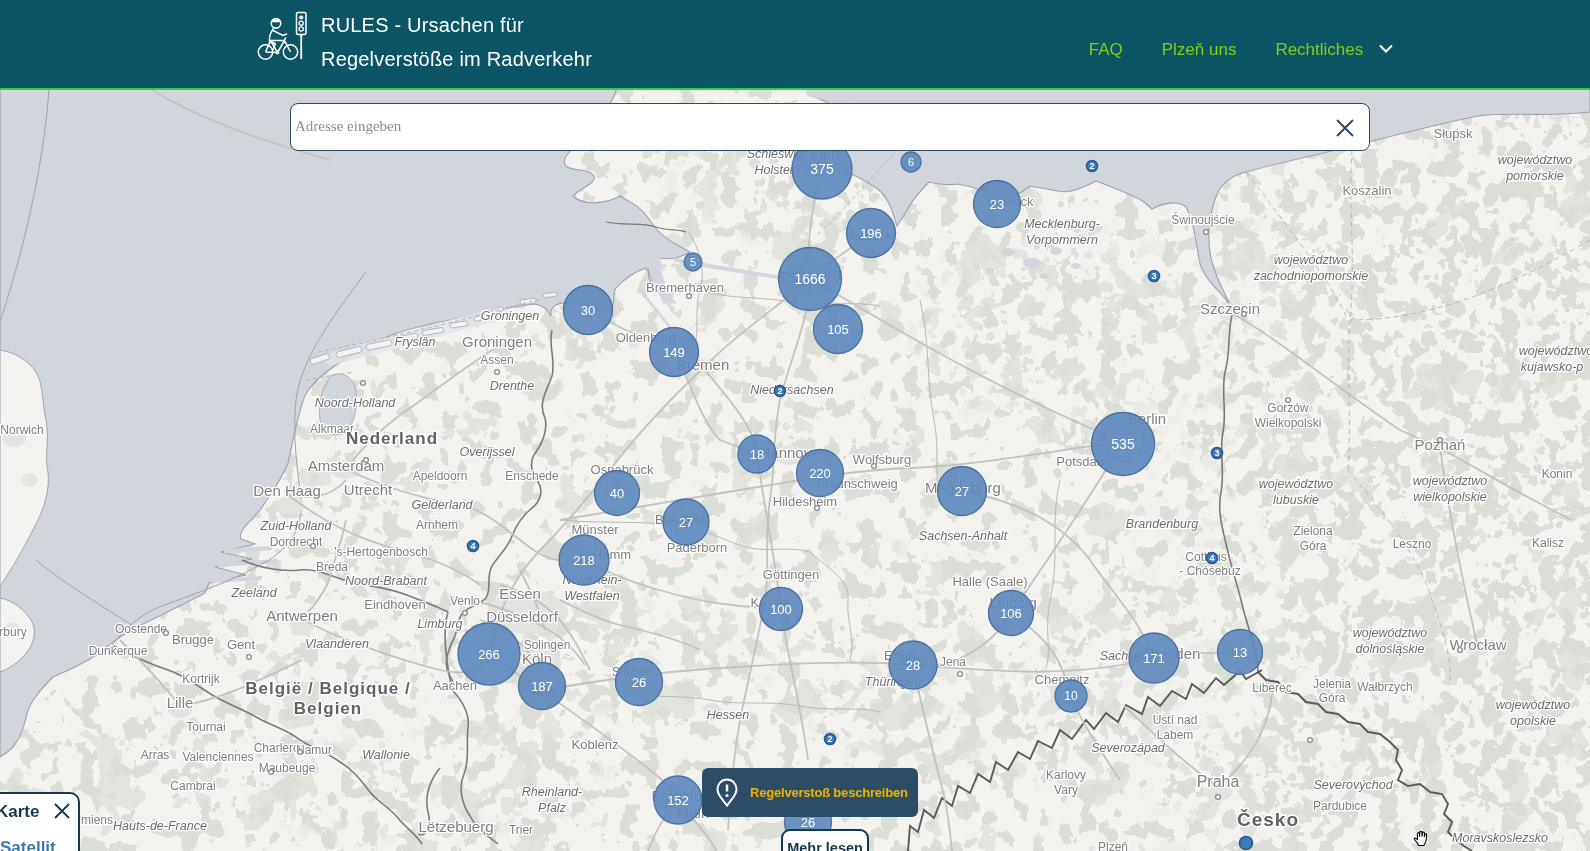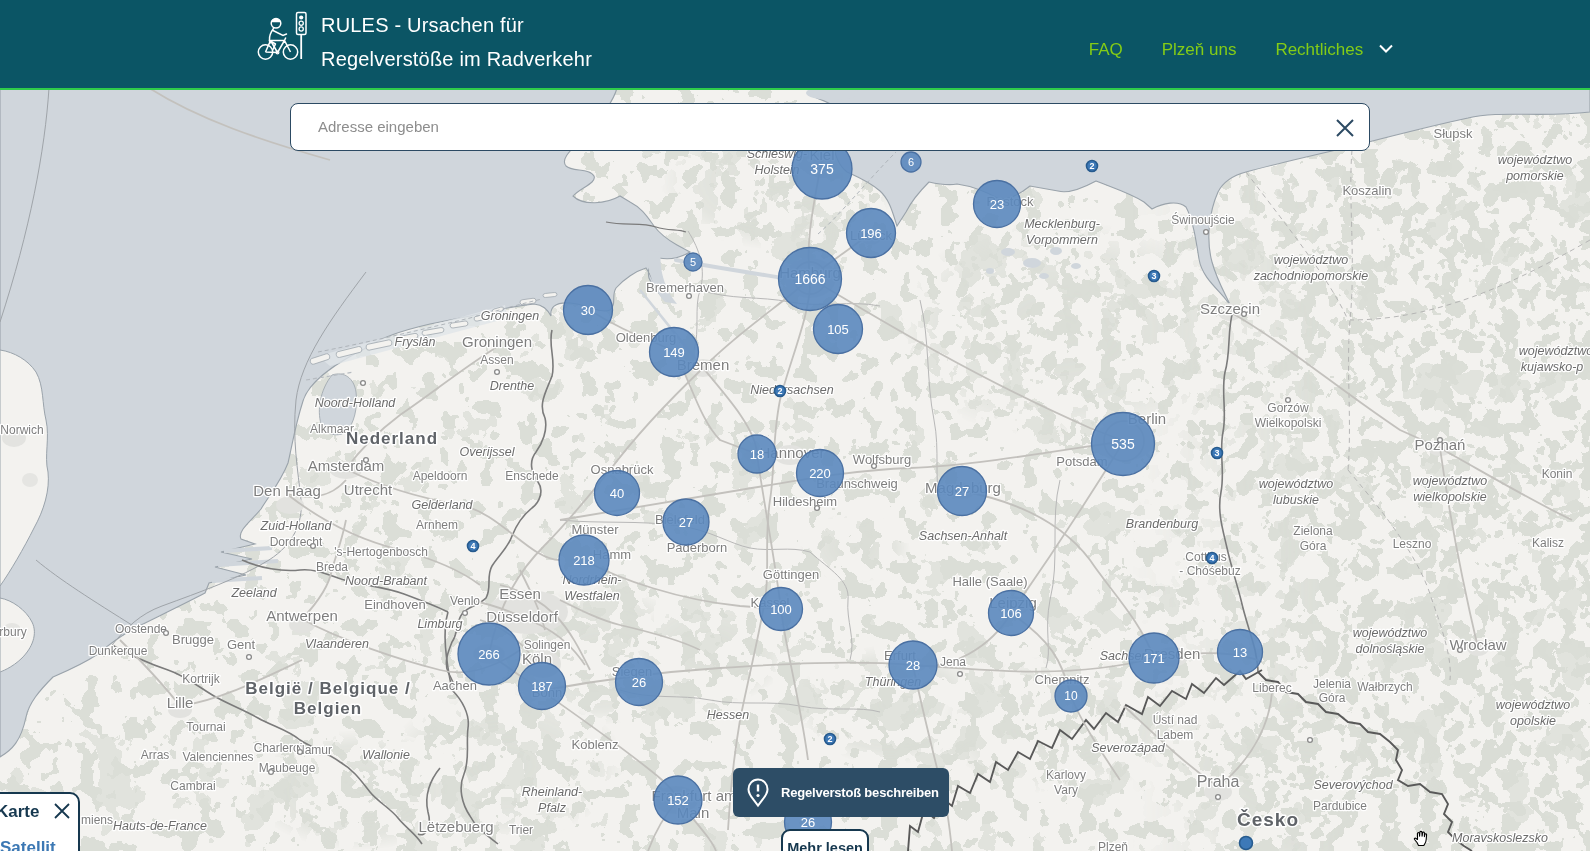--- a/index.html
+++ b/index.html
@@ -6,23 +6,23 @@
   * { margin:0; padding:0; box-sizing:border-box; }
   html,body { width:1590px; height:851px; overflow:hidden; font-family:"Liberation Sans", sans-serif; }
   #stage { position:relative; width:1590px; height:851px; background:#f3f2ef; overflow:hidden; }
   #mapsvg { position:absolute; left:0; top:0; }
   header { position:absolute; left:0; top:0; width:1590px; height:90px; background:#0b5565; border-bottom:2px solid #2fcb4a; z-index:20; }
   .logo { position:absolute; left:256px; top:9px; }
   .brand { position:absolute; left:321px; top:8px; color:#fff; font-size:20px; line-height:34px; font-weight:500; letter-spacing:.2px; }
   nav { position:absolute; top:0; height:76px; right:196px; display:flex; align-items:center; gap:39px; color:#84cc16; font-size:17px;margin-top:12px; }
   nav .chev { margin-left:10px; }
   .searchbar { position:absolute; left:290px; top:103px; width:1080px; height:48px; background:#fff; border:1px solid #2c4a63; border-radius:8px; z-index:10; }
-  .searchbar .ph { position:absolute; left:27px; top:14px; color:#8d8d8d; font-size:15px; }
+  .searchbar .ph { position:absolute; left:4px; top:14px; color:#8d8d8d; font-size:15px;font-family:Liberation Serif, serif; }
   .searchbar svg { position:absolute; right:14px; top:14px; }
-  .btn-dark { position:absolute; left:733px; top:768px; width:216px; height:49px; background:#2d4d66; border-radius:6px; color:#ffffff; z-index:10; display:flex; align-items:center; }
+  .btn-dark { position:absolute; left:702px; top:768px; width:216px; height:49px; background:#2d4d66; border-radius:6px; color:#eab308; z-index:10; display:flex; align-items:center; }
   .btn-dark .txt { position:absolute; left:48px; top:17px; font-size:13px; font-weight:600; letter-spacing:-0.2px; white-space:nowrap; }
   .btn-more { position:absolute; left:781px; top:829px; width:88px; height:40px; background:#fff; border:2px solid #16384f; border-radius:9px; z-index:9; color:#16384f; font-size:14.5px; font-weight:600; text-align:center; padding-top:9px; }
   .maptype { position:absolute; left:-18px; top:792px; width:98px; height:80px; background:#fff; border:2px solid #16384f; border-radius:0 10px 0 0; z-index:10; }
   .maptype .k { position:absolute; left:12px; top:8px; color:#16384f; font-size:17px; font-weight:600; }
   .maptype .s { position:absolute; left:16px; top:44px; color:#3c78b4; font-size:17px; font-weight:600; }
   .maptype svg { position:absolute; right:7px; top:8px; }
 </style>
 </head>
 <body>
 <div id="stage">

